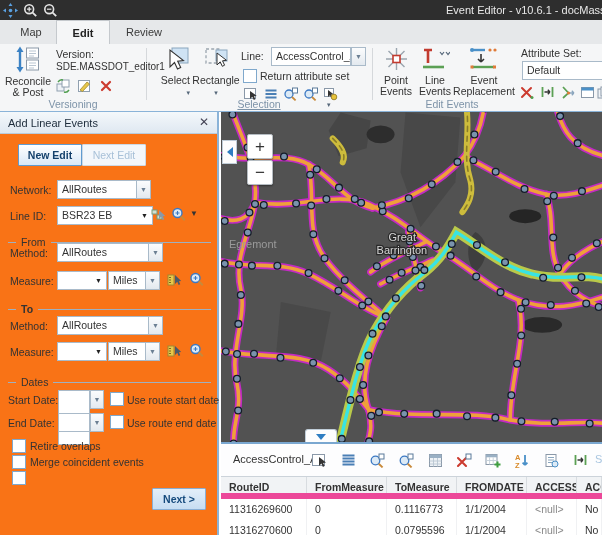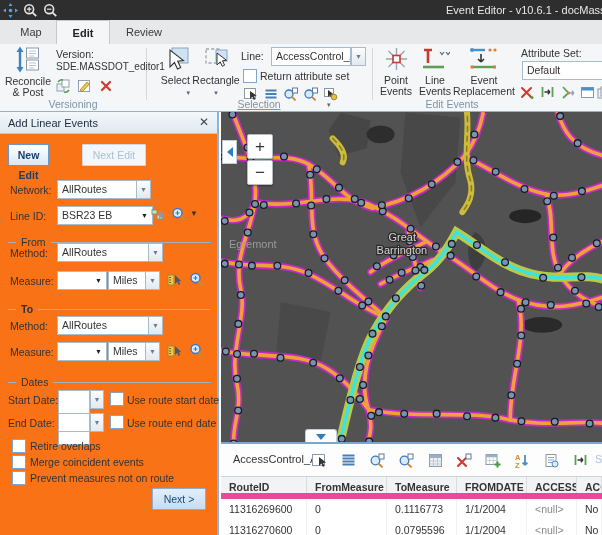--- a/index.html
+++ b/index.html
@@ -43,21 +43,21 @@
   .closex{position:absolute;right:6px;top:3px;width:14px;height:14px;color:#445;font-size:12px;
           line-height:14px;text-align:center;cursor:pointer;}
   .btn{position:absolute;height:22px;line-height:20px;text-align:center;font-size:10.5px;cursor:pointer;
        border:1px solid #5f9bd0;background:linear-gradient(#ffffff,#d9e8f7);color:#14406b;font-weight:bold;
        box-sizing:border-box;border-radius:1px;}
   .btn.disabled{border-color:#ccd9e6;background:#f3f7fb;color:#a8c1d8;font-weight:normal;cursor:default;}
   .divider{position:absolute;left:8px;width:203px;display:flex;align-items:center;color:#333;font-size:10.5px;}
   .divider:before{content:"";width:8px;border-top:1px solid #9fb0c0;margin-right:5px;}
   .divider:after{content:"";flex:1;border-top:1px solid #9fb0c0;margin-left:5px;}
   .nextbtn{position:absolute;left:152px;width:54px;height:22px;background:linear-gradient(#e3eef9,#c7ddf2);
-           border:1px solid #89aed4;color:#154a7d;font-weight:normal;text-align:center;line-height:20px;
+           border:1px solid #89aed4;color:#154a7d;font-weight:bold;text-align:center;line-height:20px;
            font-size:10.5px;cursor:pointer;box-sizing:border-box;border-radius:1px;}
   
   .right{position:absolute;left:221px;top:0;width:381px;height:424px;}
   .map{position:absolute;left:0;top:0;width:381px;height:330px;overflow:hidden;background:#525252;}
   .map svg.base{position:absolute;left:0;top:0;}
   .mapbtn{position:absolute;width:26px;height:25px;background:#fff;border:1px solid #b5bcc2;
           border-radius:2px;color:#333;font-size:17px;text-align:center;line-height:23px;cursor:pointer;
           box-shadow:0 1px 2px rgba(0,0,0,.4);box-sizing:border-box;}
   .collapse-left{position:absolute;left:1px;top:28px;width:13px;height:22px;background:#fdfdfd;
           border:1px solid #c0cdd8;display:flex;align-items:center;justify-content:center;cursor:pointer;}
@@ -299,21 +299,21 @@
   </div>
 
   <div class="content">
 
     <div class="panel">
       <div class="panel-h">
         <span class="t">Add Linear Events</span>
         <span class="closex">✕</span>
       </div>
 
-      <div class="btn" style="left:8px;top:32px;width:41px;">New Edit</div>
+      <div class="btn" style="left:18px;top:32px;width:64px;">New Edit</div>
       <div class="btn disabled" style="left:82px;top:32px;width:64px;">Next Edit</div>
 
       <div class="lbl" style="left:10px;top:72px;">Network:</div>
       <div class="box" style="left:57px;top:68px;width:70px;">
         <span>AllRoutes</span>
       </div>
       <div class="abtn" style="left:136px;top:68px;">▼</div>
 
       <div class="lbl" style="left:10px;top:98px;">Line ID:</div>
       <div class="box" style="left:57px;top:94px;width:86px;">
@@ -422,21 +422,20 @@
       </div>
       <div class="abtn" style="left:90px;top:301px;width:14px;">▼</div>
       <div class="cb" style="left:110px;top:303px;"></div>
       <div class="lbl" style="left:127px;top:305px;">Use route end date</div>
 
       <div class="cb" style="left:12px;top:327px;"></div>
       <div class="lbl" style="left:30px;top:328px;">Retire overlaps</div>
       <div class="cb" style="left:12px;top:343px;"></div>
       <div class="lbl" style="left:30px;top:344px;">Merge coincident events</div>
       <div class="cb" style="left:12px;top:359px;"></div>
-      <div class="lbl" style="left:30px;top:360px;">Prevent measures not on route</div>
 
       <div class="nextbtn" style="top:376px;">Next &gt;</div>
     </div>
 
     <div class="right">
 
       <div class="map">
         <svg id="map-svg" class="base" width="381" height="330" viewBox="0 0 382 330">
           <rect x="0" y="0" width="382" height="330" fill="#525252"></rect>
           <path d="M120,0 L150,8 L146,36 L118,44 L108,18 Z" fill="#464646"></path>

